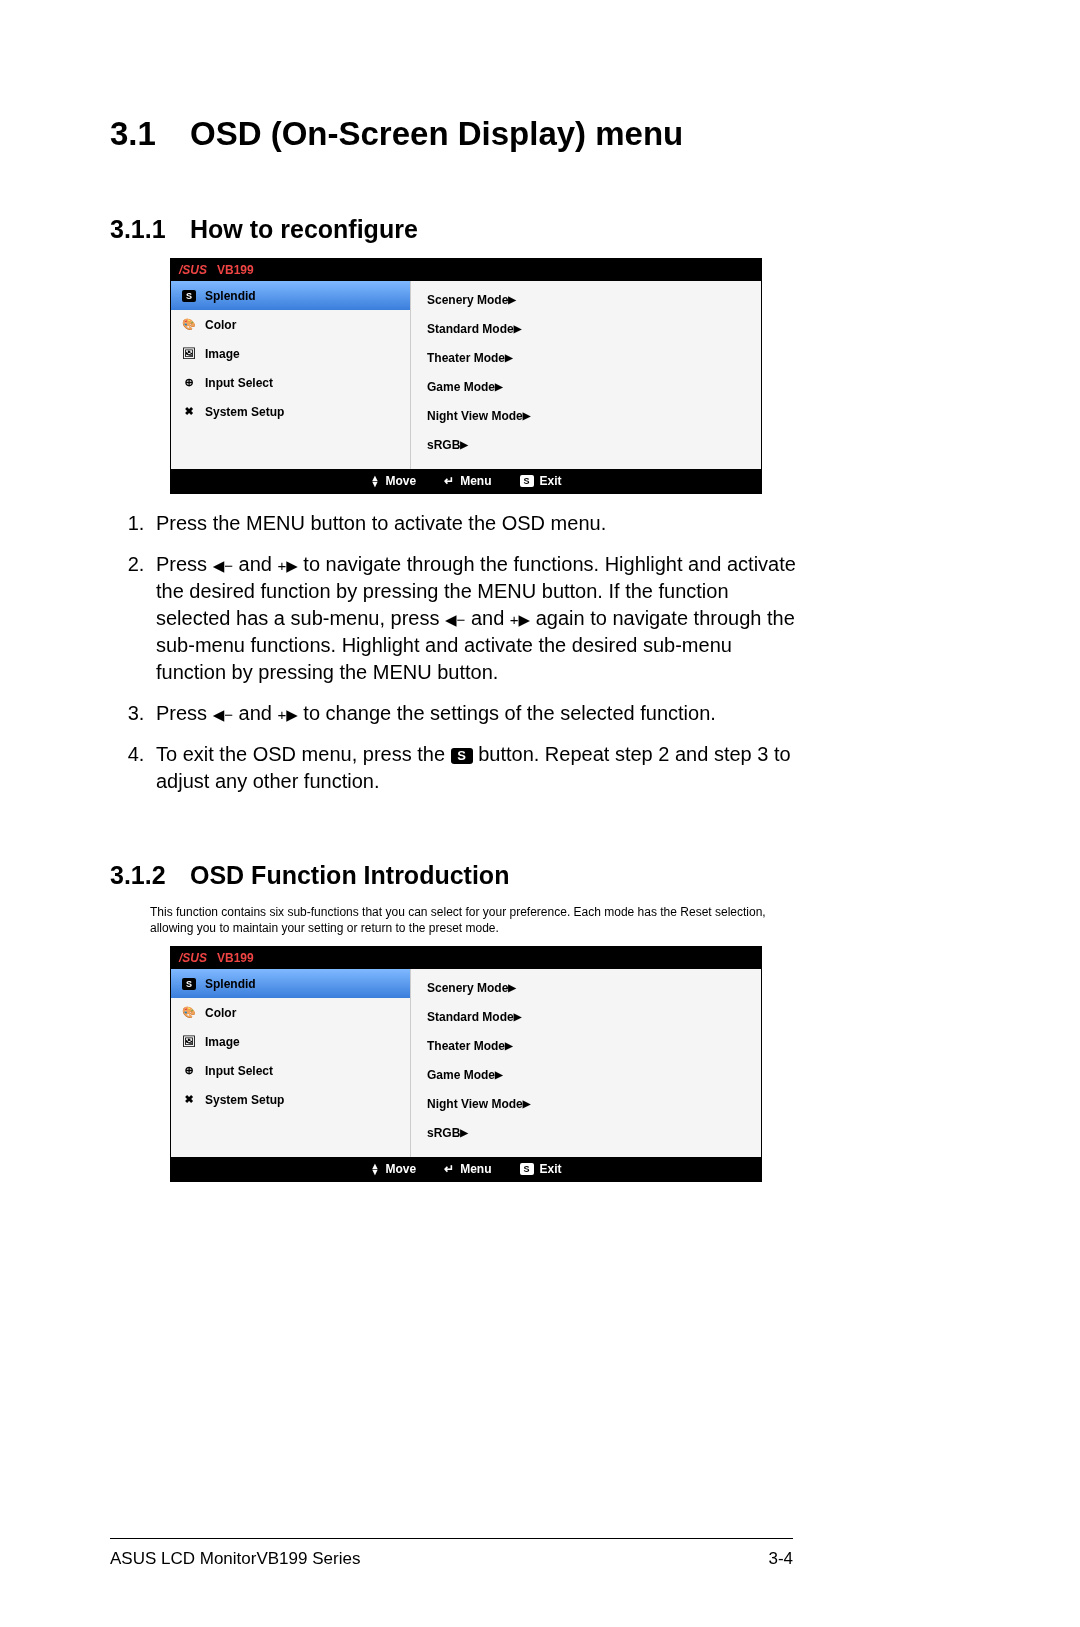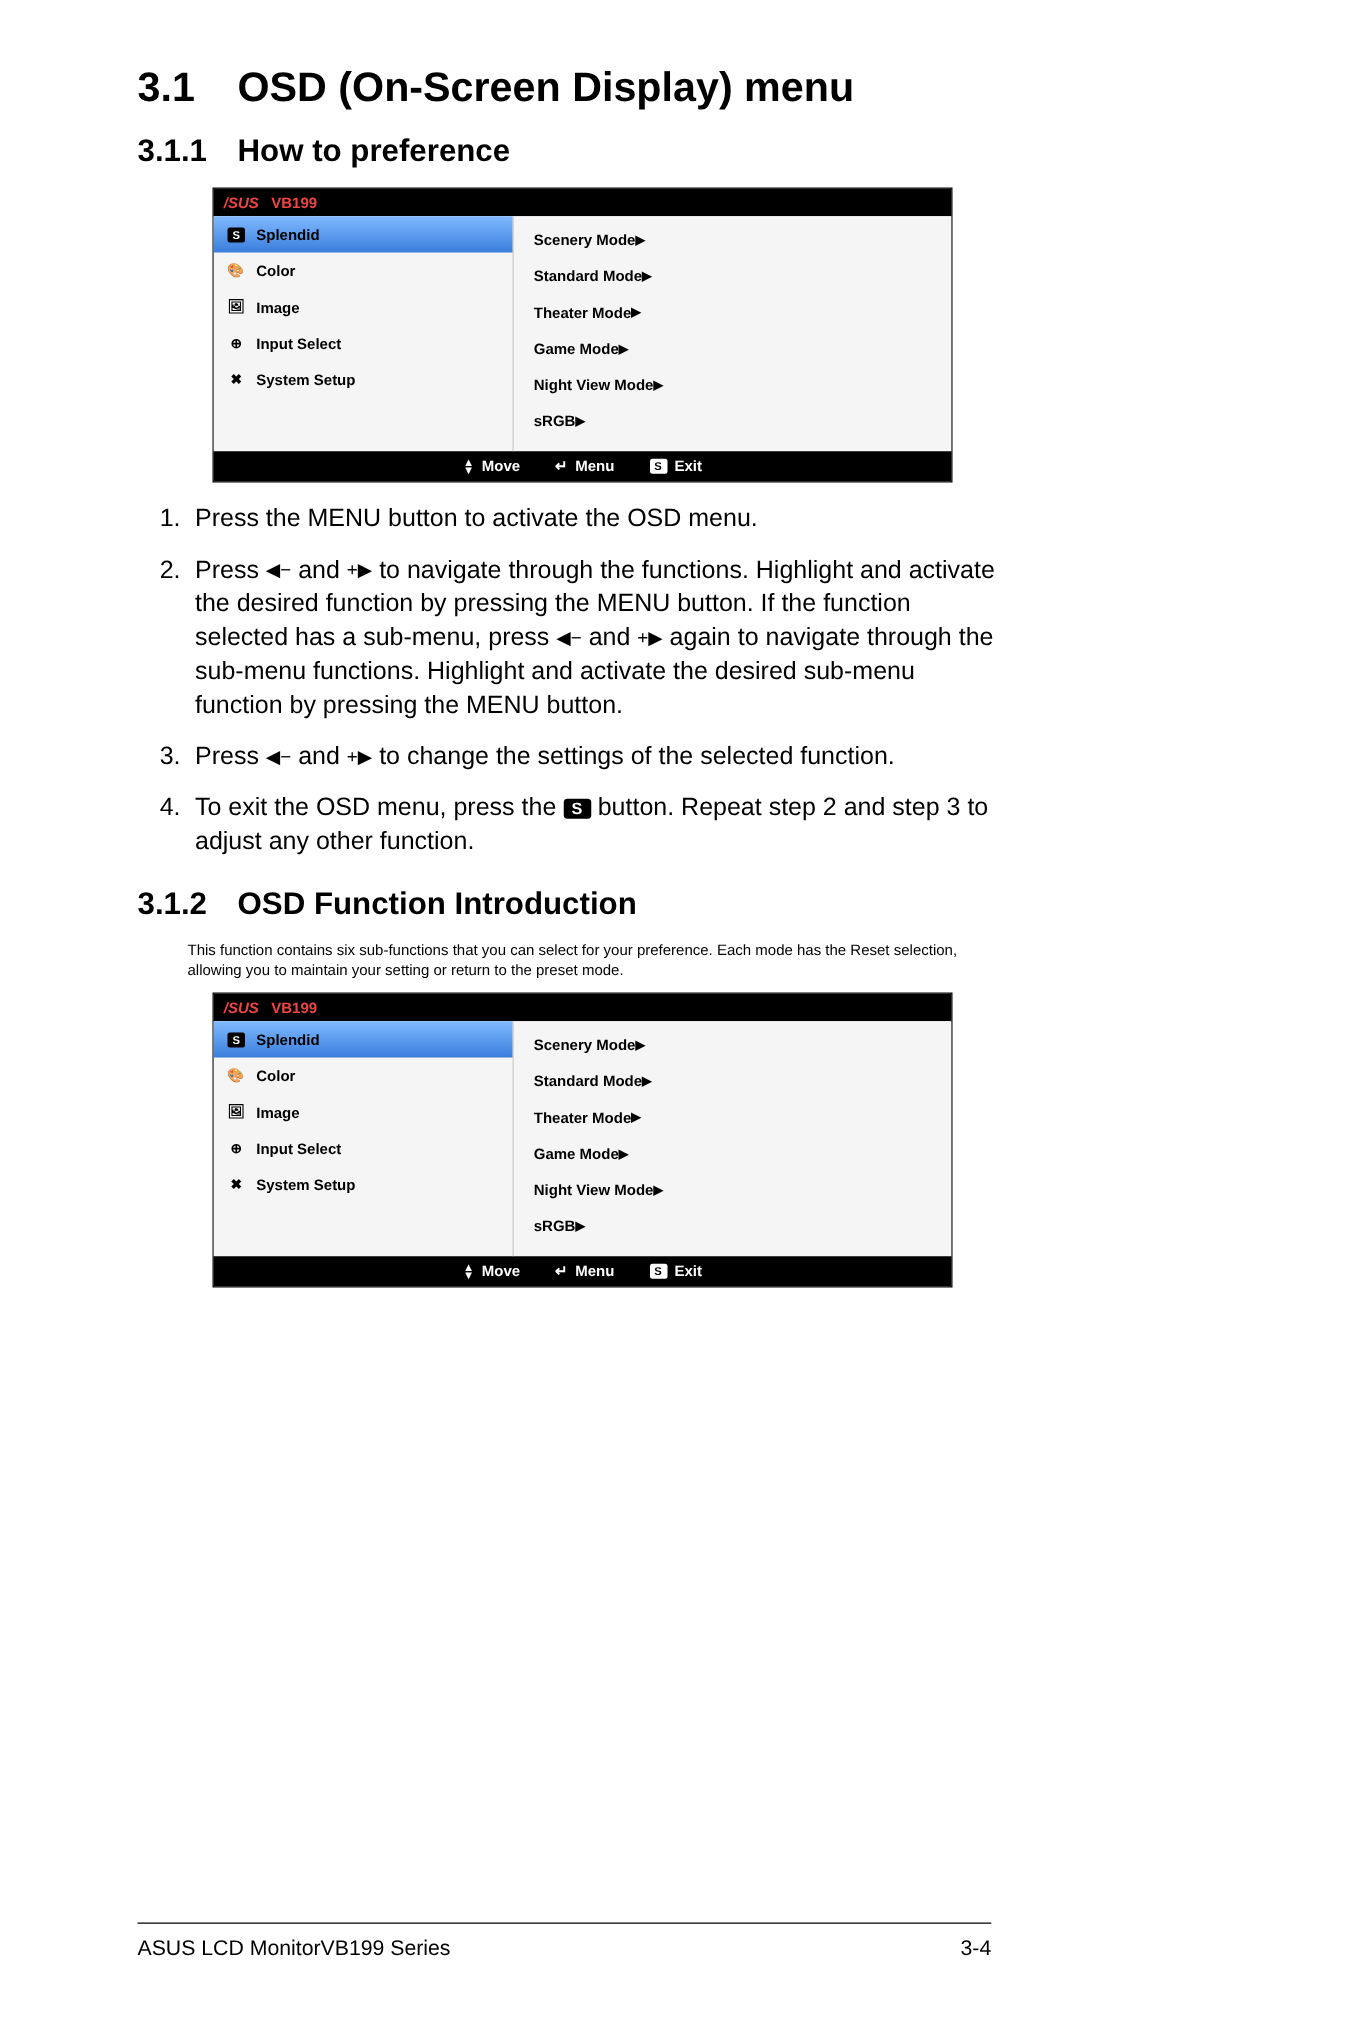--- a/index.html
+++ b/index.html
@@ -6,35 +6,35 @@
   margin: 0;
   padding: 0;
   background: #fff;
   font-family: Arial, Helvetica, sans-serif;
   color: #000;
 }
 .page {
   width: 916px;
   height: 1627px;
   box-sizing: border-box;
-  padding: 51px 110px 58px 110px;
+  padding: 115px 110px 58px 110px;
   position: relative;
 }
 h1.section-title {
   font-size: 33px;
   font-weight: bold;
   margin: 0 0 18px 0;
 }
 h1.section-title .num { display:inline-block; width:80px; }
 h2.subsection-title {
   font-size: 25px;
   font-weight: bold;
   margin: 0 0 14px 0;
 }
-h2.subsection-title .num { display:inline-block; width:80px; }
+h2.subsection-title .num { display:inline-block; width:80px;margin-top:44px; }
 h3.item-title {
   font-size: 20px;
   font-weight: bold;
   margin: 0 0 8px 40px;
 }
 
 
 .osd {
   width: 590px;
   margin: 0 0 16px 60px;
@@ -162,21 +162,21 @@
 </head>
 <body>
 
 <div class="page">
 
   <h1 class="section-title">
     <span class="num">3.1</span><span>OSD (On-Screen Display) menu</span>
   </h1>
 
   <h2 class="subsection-title">
-    <span class="num">3.1.1</span><span>How to preference</span>
+    <span class="num">3.1.1</span><span>How to reconfigure</span>
   </h2>
 
   <div class="osd">
     <div class="osd-header">
       <span class="brand">/SUS</span>
       <span>VB199</span>
     </div>
     <div class="osd-body">
       <div class="osd-left">
         <div class="osd-left-item selected">

